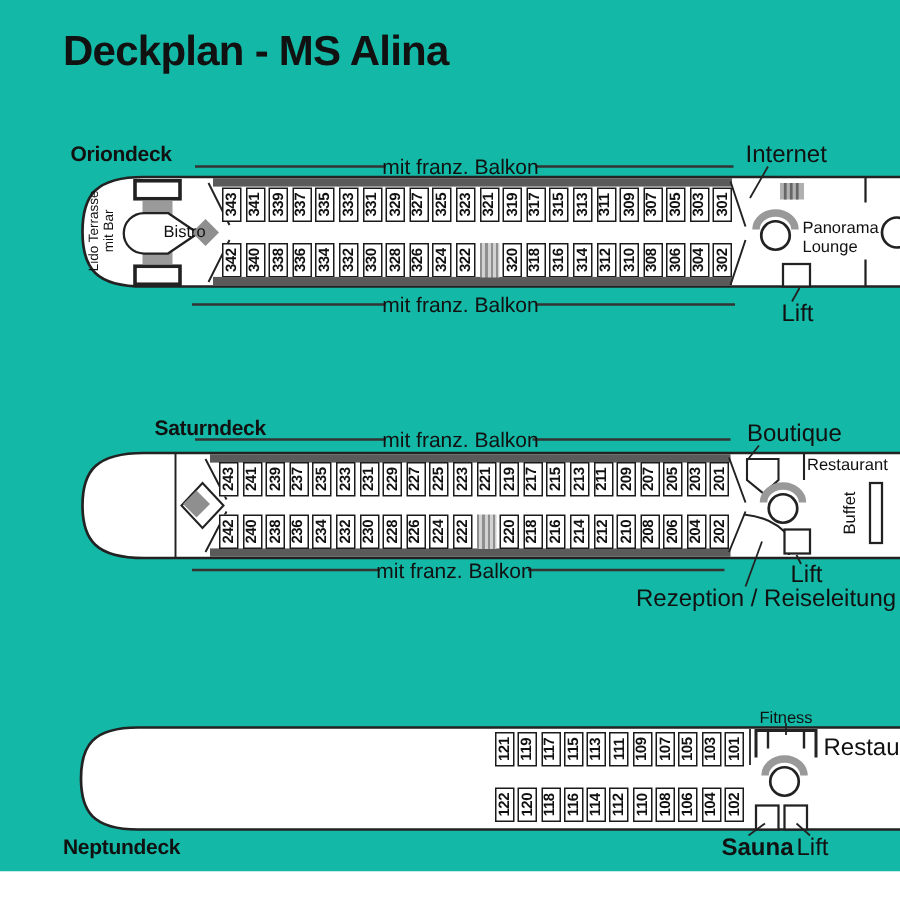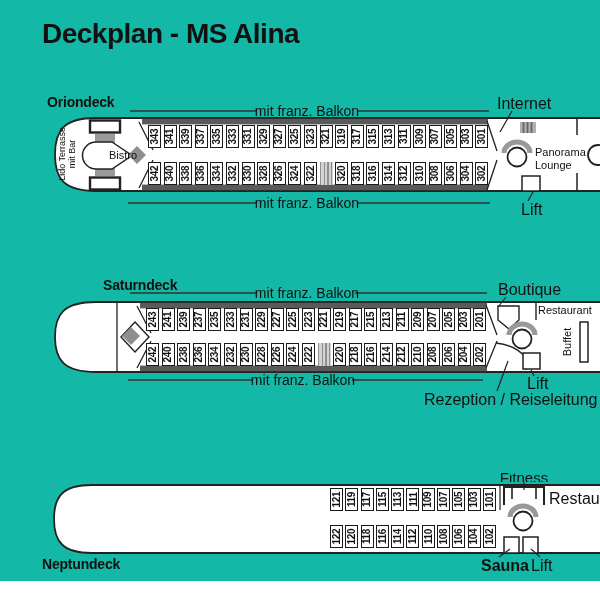--- a/index.html
+++ b/index.html
@@ -9,21 +9,21 @@
   .lbl{position:absolute;z-index:3;white-space:nowrap;color:#111;}
   .title{left:42px;top:18px;font-size:28px;font-weight:700;letter-spacing:-0.5px;}
   .deckname{font-size:14px;font-weight:700;letter-spacing:-0.2px;}
   .balkon{font-size:14px;width:114px;text-align:center;white-space:nowrap;}
   .small{font-size:16px;}
   .tiny{font-size:11px;}
   .panorama{width:64px;line-height:1.15;white-space:normal;}
   .rot{transform:rotate(-90deg);transform-origin:center center;}
   .lido{width:64px;text-align:center;line-height:1.1;font-size:9px;white-space:normal;}
   .fitclip{overflow:hidden;height:9px;width:56px;text-align:center;}
-  .fitclip span{position:relative;top:-4px;font-size:15px;}
+  .fitclip span{position:relative;top:-4px;font-size:11px;}
   .row{position:absolute;display:flex;z-index:2;}
   .row-g26{gap:2.6px;}
   .row-g23{gap:2.3px;}
   .cabin{box-sizing:border-box;width:13px;height:23px;border:1.3px solid #1a1a1a;background:#fff;
          display:flex;align-items:center;justify-content:center;flex:none;}
   .cabin span{transform:rotate(-90deg);font-size:10px;font-weight:700;letter-spacing:-0.3px;white-space:nowrap;}
   .gap{box-sizing:border-box;width:13px;height:23px;flex:none;
        background:repeating-linear-gradient(90deg,#8f8f8f 0 1.5px,#d2d2d2 1.5px 3.6px);}
 </style>
 </head>

